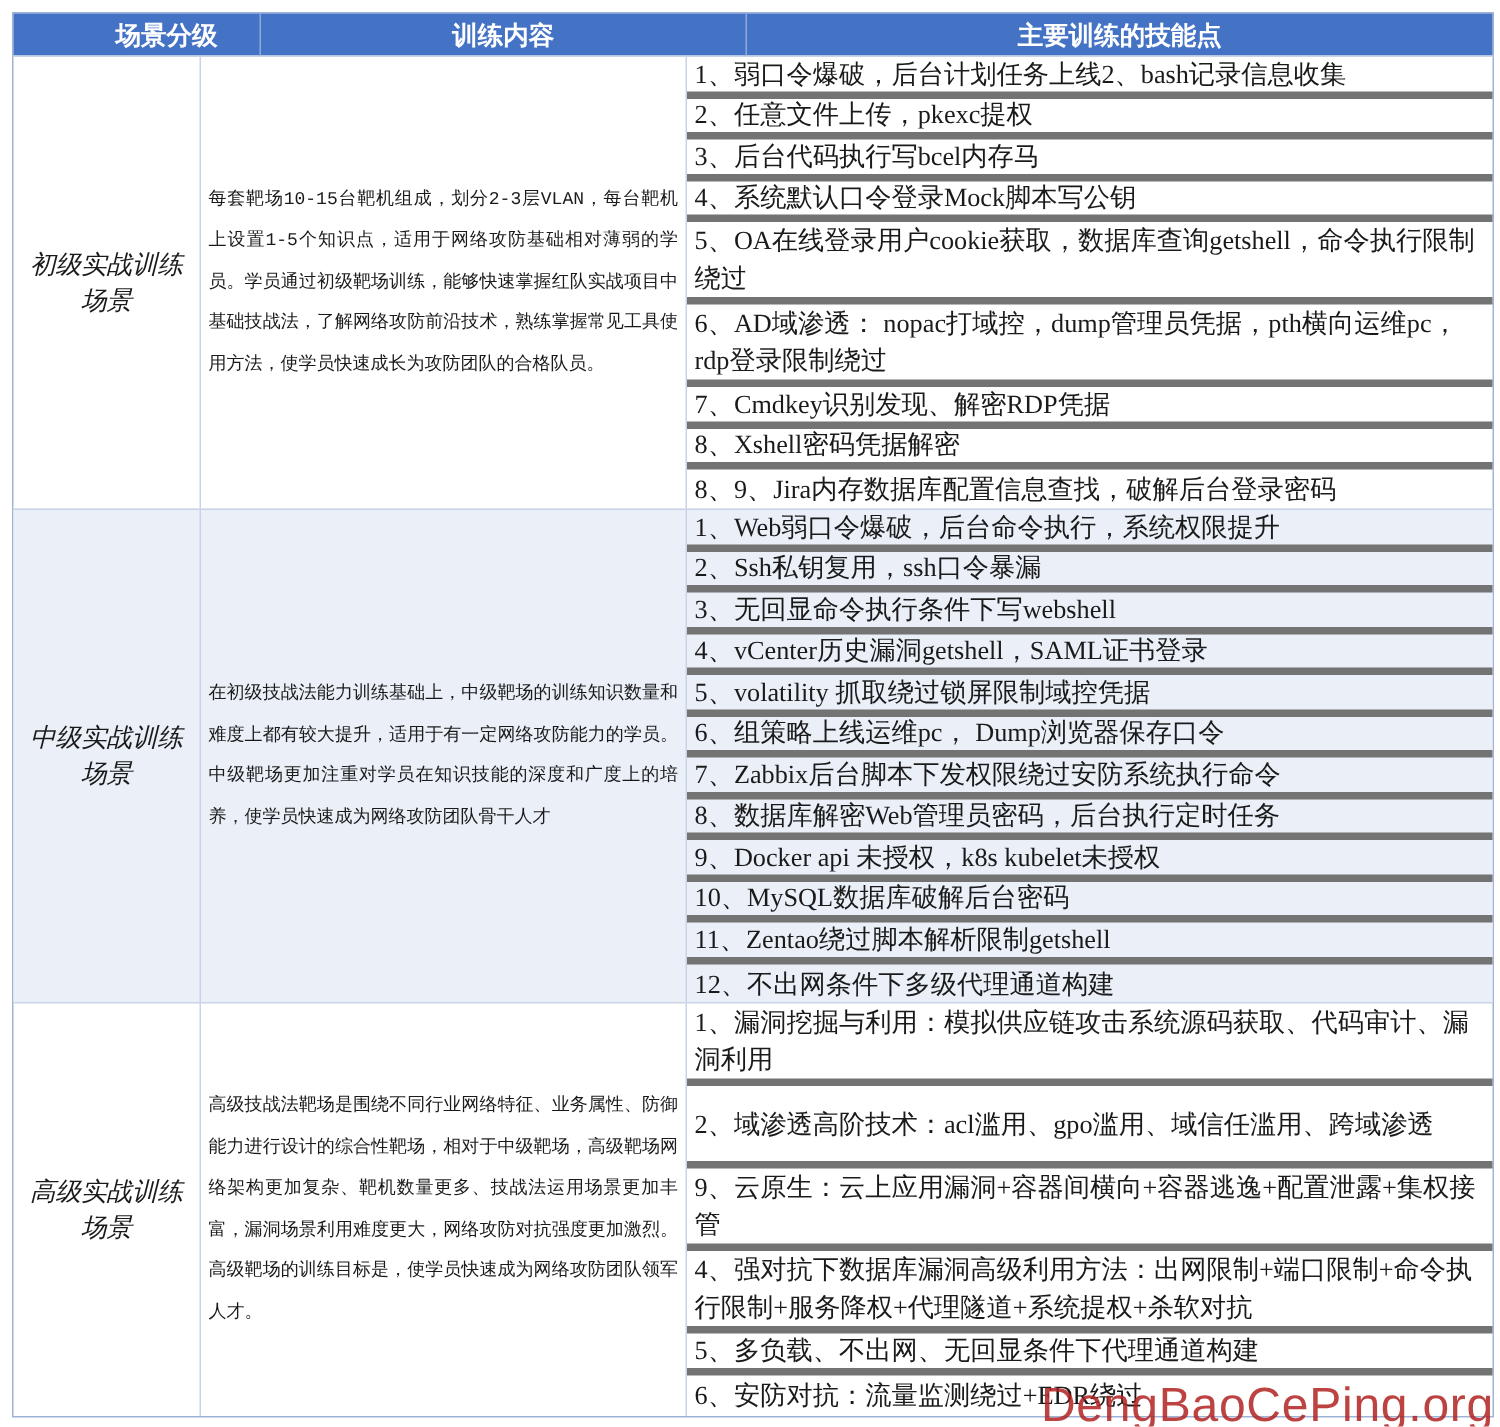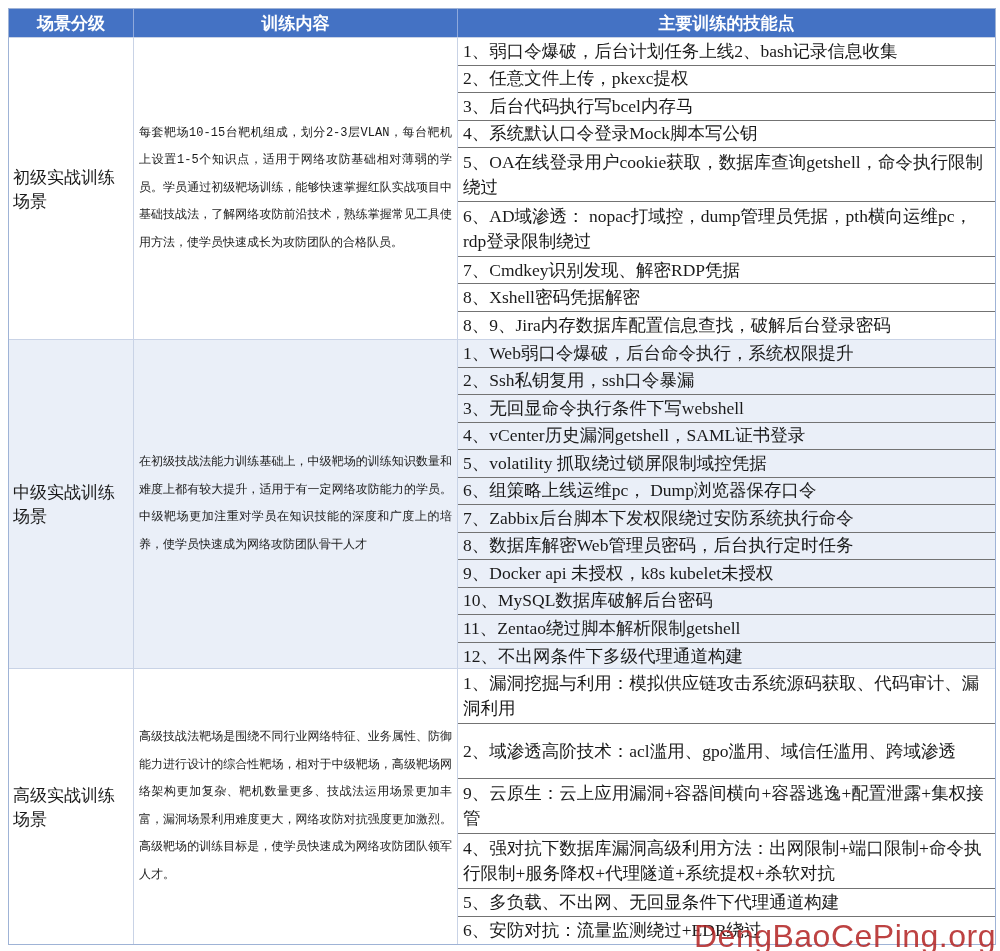--- a/index.html
+++ b/index.html
@@ -1,32 +1,32 @@
 <!DOCTYPE html>
 <html><head>
 <meta charset="utf-8">
 <style>
   html, body { margin: 0; padding: 0; background: #ffffff; }
   body { width: 1000px; height: 951px; position: relative; overflow: hidden;
          font-family: "DejaVu Sans", "Liberation Sans", sans-serif; color: #1a1a1a; }
   .table { position: absolute; left: 8px; top: 8px; width: 988px; border: 1px solid #9fb3d6; box-sizing: border-box; }
-  .hdr { display: flex; height: 28px; background: #4472c4; color: #ffffff; font-weight: bold; font-size: 17px; }
+  .hdr { display: flex; height: 28px; background: #4472c4; color: #ffffff; font-weight: bold; font-size: 17px; padding-left: 40px; }
   .hdr > div { display: flex; align-items: center; justify-content: center; box-sizing: border-box; border-right: 1px solid #8fa9dc; }
   .hdr > div:last-child { border-right: none; }
   .c1 { width: 125px; flex: none; }
   .c2 { width: 324px; flex: none; font-family: Liberation Mono, monospace; }
   .c3 { flex: 1; font-family: Liberation Serif, serif; }
   .grp { display: flex; border-top: 1px solid #c9d3e6; box-sizing: border-box; }
   .grp.alt { background: #eaeff8; }
-  .grp .lvl { display: flex; align-items: center; justify-content: center; 
-              font-size: 17px; line-height: 24px; border-right: 1px solid #c9d3e6; box-sizing: border-box; padding: 0 4px; }
+  .grp .lvl { display: flex; align-items: center; justify-content: center; text-align: center;
+              font-size: 17px; line-height: 24px; border-right: 1px solid #c9d3e6; box-sizing: border-box; padding: 0 4px; font-style: italic; }
   .grp .desc { display: flex; align-items: center; font-size: 12px; line-height: 27.5px;
                border-right: 1px solid #c9d3e6; box-sizing: border-box; padding: 0 5px; text-align: justify; }
   .grp .skills { display: flex; flex-direction: column; }
-  .skill { font-size: 17.5px; line-height: 25px; padding: 1px 4px 1px 5px; border-bottom: 1px solid #737373; box-sizing: border-box; display: flex; align-items: center; }
+  .skill { font-size: 17.5px; line-height: 25px; padding: 1px 4px 1px 5px; border-bottom: 5px solid #737373; box-sizing: border-box; display: flex; align-items: center; }
   .skill:last-child { border-bottom: none; }
   .skill.h1 { height: 27.5px; }
   .skill.h2 { height: 55px; }
   .watermark { position: absolute; right: 4px; bottom: -4px; color: #b22222; opacity: 0.85;
                font-family: "Liberation Sans", sans-serif; font-size: 32px; letter-spacing: 0.5px; pointer-events: none; }
 </style>
 </head>
 <body>
 
 <div class="table">

